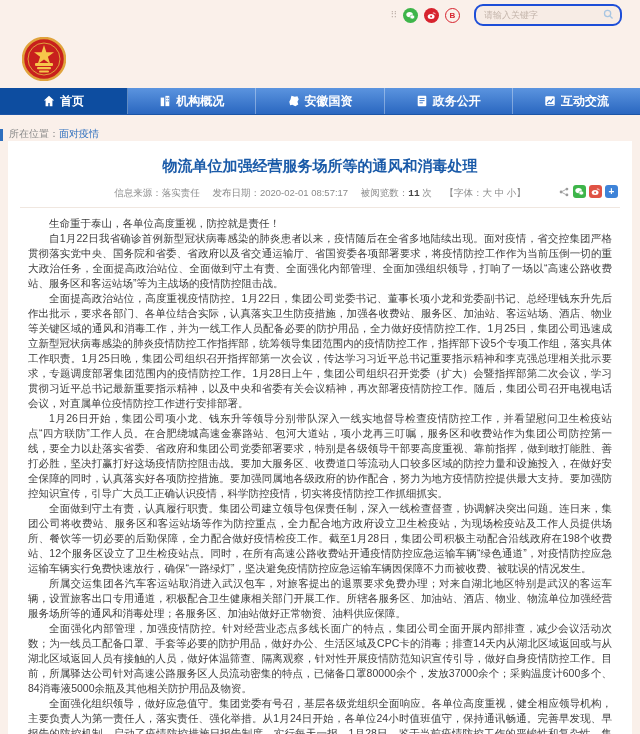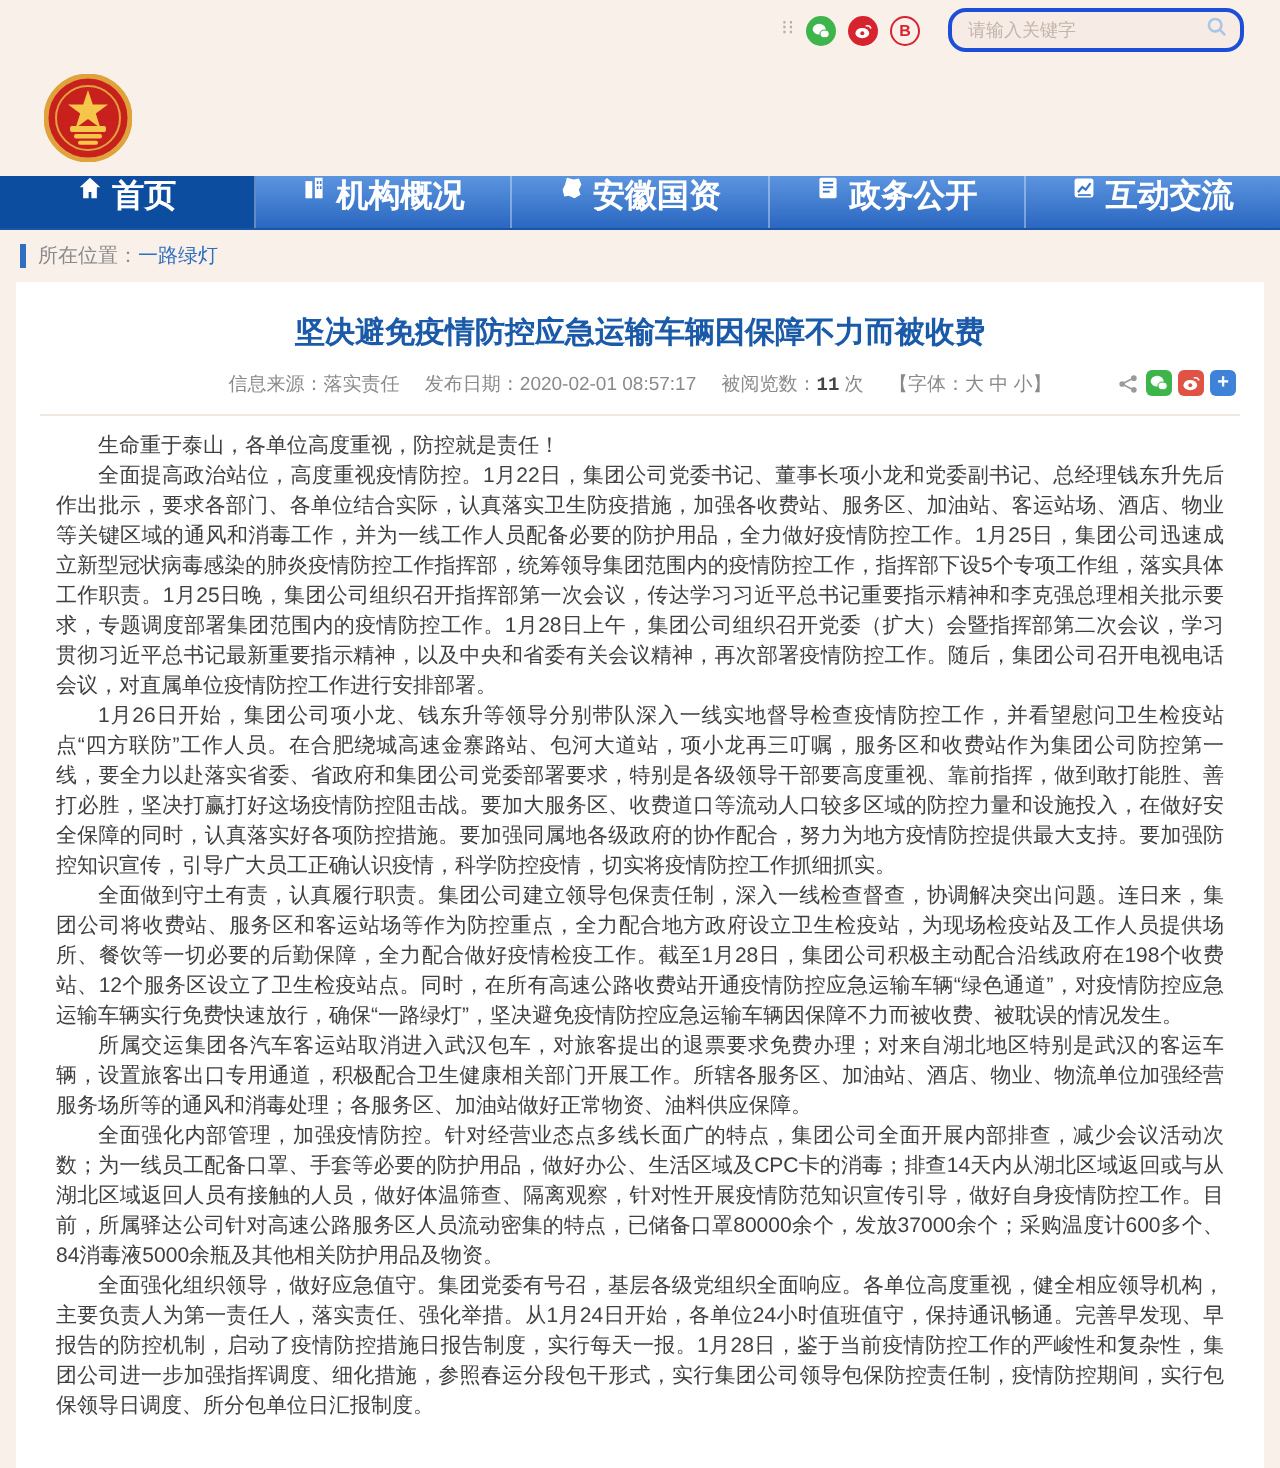--- a/index.html
+++ b/index.html
@@ -23,28 +23,28 @@
   .searchbox input::placeholder{color:#c4b5ab;}
   .mag{flex:0 0 auto;}
   
   .masthead{height:58px;display:flex;align-items:center;padding-left:22px;}
   .emblem{width:44px;height:44px;flex:0 0 auto;margin-right:10px;}
   .ident .site-title{color:#d5000f;font-size:22px;font-weight:bold;letter-spacing:1px;line-height:24px;}
   .ident .site-url{color:#9a9a9a;font-size:11px;margin-top:2px;}
   
   .mainnav{height:26px;display:flex;background:linear-gradient(#5b94df,#2a67c0);
         border-bottom:1px solid #1c55a7;}
-  .nav-item{flex:1;display:flex;align-items:flex-start;justify-content:center;gap:5px;
-        color:#fff;font-size:16px;font-weight:bold;text-decoration:none;cursor:pointer;
+  .nav-item{flex:1;display:flex;align-items:center;justify-content:center;gap:5px;
+        color:#fff;font-size:12px;font-weight:bold;text-decoration:none;cursor:pointer;
         border-right:1px solid rgba(255,255,255,0.35);position:relative;}
   .nav-item:last-child{border-right:none;}
   .nav-item.active{background:#0d4da0;}
   .nav-item svg{display:block;}
   
-  .breadcrumb{height:26px;display:flex;align-items:center;padding-left:10px;font-size:10px;color:#8a8a8a;}
+  .breadcrumb{height:26px;display:flex;align-items:flex-end;font-size:10px;color:#8a8a8a;}
   .crumb-bar{width:3px;height:12px;background:#2e6fbe;margin-right:6px;}
   .crumb-link{color:#2e6fbe;text-decoration:none;cursor:pointer;}
   
   .card{background:#fff;margin:0 8px;height:594px;box-sizing:border-box;padding:16px 0 0 0;overflow:hidden;}
   .article-title{margin:0;text-align:center;color:#1a5aa8;font-size:15px;font-weight:bold;}
   .meta-row{position:relative;text-align:center;font-size:9.5px;color:#8a8a8a;margin-top:9px;height:15px;line-height:15px;}
   .meta-row .sep{display:inline-block;width:10px;}
   .meta-row b{color:#444;font-family:Liberation Mono, monospace;}
   .font-sizes span{cursor:pointer;}
   .share-group{position:absolute;right:14px;top:0;display:flex;gap:3px;align-items:center;}
@@ -143,25 +143,25 @@
           <polyline points="3.5,9.5 6,6.5 8,8 10.8,4.2" fill="none" stroke="#3a77cc" stroke-width="1.3"></polyline>
           <rect x="3.5" y="10.6" width="7.5" height="1" fill="#3a77cc"></rect>
         </svg>
       <span>互动交流</span>
     </a>
   </nav>
 
   <div class="breadcrumb">
     <span class="crumb-bar"></span>
     <span>所在位置：</span>
-    <a class="crumb-link">一路绿灯</a>
+    <a class="crumb-link">面对疫情</a>
   </div>
 
   <main class="card">
-    <h1 class="article-title">坚决避免疫情防控应急运输车辆因保障不力而被收费</h1>
+    <h1 class="article-title">物流单位加强经营服务场所等的通风和消毒处理</h1>
 
     <div class="meta-row">
       <span>信息来源：落实责任</span><span class="sep"></span>
       <span>发布日期：2020-02-01 08:57:17</span><span class="sep"></span>
       <span><span>被阅览数：</span><b>11</b><span> 次</span></span><span class="sep"></span>
       <span class="font-sizes"><span>【字体：</span><span>大</span> <span>中</span> <span>小</span><span>】</span></span>
 
       <span class="share-group">
         <span class="share-btn plain">
           <svg width="10" height="10" viewBox="0 0 12 12">
@@ -186,20 +186,21 @@
             </svg>
         </span>
         <span class="share-btn blue">+</span>
       </span>
     </div>
 
     <div class="divider"></div>
 
     <article class="article-body">
       <p>生命重于泰山，各单位高度重视，防控就是责任！</p>
+      <p>自1月22日我省确诊首例新型冠状病毒感染的肺炎患者以来，疫情随后在全省多地陆续出现。面对疫情，省交控集团严格贯彻落实党中央、国务院和省委、省政府以及省交通运输厅、省国资委各项部署要求，将疫情防控工作作为当前压倒一切的重大政治任务，全面提高政治站位、全面做到守土有责、全面强化内部管理、全面加强组织领导，打响了一场以“高速公路收费站、服务区和客运站场”等为主战场的疫情防控阻击战。</p>
       <p>全面提高政治站位，高度重视疫情防控。1月22日，集团公司党委书记、董事长项小龙和党委副书记、总经理钱东升先后作出批示，要求各部门、各单位结合实际，认真落实卫生防疫措施，加强各收费站、服务区、加油站、客运站场、酒店、物业等关键区域的通风和消毒工作，并为一线工作人员配备必要的防护用品，全力做好疫情防控工作。1月25日，集团公司迅速成立新型冠状病毒感染的肺炎疫情防控工作指挥部，统筹领导集团范围内的疫情防控工作，指挥部下设5个专项工作组，落实具体工作职责。1月25日晚，集团公司组织召开指挥部第一次会议，传达学习习近平总书记重要指示精神和李克强总理相关批示要求，专题调度部署集团范围内的疫情防控工作。1月28日上午，集团公司组织召开党委（扩大）会暨指挥部第二次会议，学习贯彻习近平总书记最新重要指示精神，以及中央和省委有关会议精神，再次部署疫情防控工作。随后，集团公司召开电视电话会议，对直属单位疫情防控工作进行安排部署。</p>
       <p>1月26日开始，集团公司项小龙、钱东升等领导分别带队深入一线实地督导检查疫情防控工作，并看望慰问卫生检疫站点“四方联防”工作人员。在合肥绕城高速金寨路站、包河大道站，项小龙再三叮嘱，服务区和收费站作为集团公司防控第一线，要全力以赴落实省委、省政府和集团公司党委部署要求，特别是各级领导干部要高度重视、靠前指挥，做到敢打能胜、善打必胜，坚决打赢打好这场疫情防控阻击战。要加大服务区、收费道口等流动人口较多区域的防控力量和设施投入，在做好安全保障的同时，认真落实好各项防控措施。要加强同属地各级政府的协作配合，努力为地方疫情防控提供最大支持。要加强防控知识宣传，引导广大员工正确认识疫情，科学防控疫情，切实将疫情防控工作抓细抓实。</p>
       <p>全面做到守土有责，认真履行职责。集团公司建立领导包保责任制，深入一线检查督查，协调解决突出问题。连日来，集团公司将收费站、服务区和客运站场等作为防控重点，全力配合地方政府设立卫生检疫站，为现场检疫站及工作人员提供场所、餐饮等一切必要的后勤保障，全力配合做好疫情检疫工作。截至1月28日，集团公司积极主动配合沿线政府在198个收费站、12个服务区设立了卫生检疫站点。同时，在所有高速公路收费站开通疫情防控应急运输车辆“绿色通道”，对疫情防控应急运输车辆实行免费快速放行，确保“一路绿灯”，坚决避免疫情防控应急运输车辆因保障不力而被收费、被耽误的情况发生。</p>
       <p>所属交运集团各汽车客运站取消进入武汉包车，对旅客提出的退票要求免费办理；对来自湖北地区特别是武汉的客运车辆，设置旅客出口专用通道，积极配合卫生健康相关部门开展工作。所辖各服务区、加油站、酒店、物业、物流单位加强经营服务场所等的通风和消毒处理；各服务区、加油站做好正常物资、油料供应保障。</p>
       <p>全面强化内部管理，加强疫情防控。针对经营业态点多线长面广的特点，集团公司全面开展内部排查，减少会议活动次数；为一线员工配备口罩、手套等必要的防护用品，做好办公、生活区域及CPC卡的消毒；排查14天内从湖北区域返回或与从湖北区域返回人员有接触的人员，做好体温筛查、隔离观察，针对性开展疫情防范知识宣传引导，做好自身疫情防控工作。目前，所属驿达公司针对高速公路服务区人员流动密集的特点，已储备口罩80000余个，发放37000余个；采购温度计600多个、84消毒液5000余瓶及其他相关防护用品及物资。</p>
       <p>全面强化组织领导，做好应急值守。集团党委有号召，基层各级党组织全面响应。各单位高度重视，健全相应领导机构，主要负责人为第一责任人，落实责任、强化举措。从1月24日开始，各单位24小时值班值守，保持通讯畅通。完善早发现、早报告的防控机制，启动了疫情防控措施日报告制度，实行每天一报。1月28日，鉴于当前疫情防控工作的严峻性和复杂性，集团公司进一步加强指挥调度、细化措施，参照春运分段包干形式，实行集团公司领导包保防控责任制，疫情防控期间，实行包保领导日调度、所分包单位日汇报制度。</p>
 
     </article>
   </main>
 

